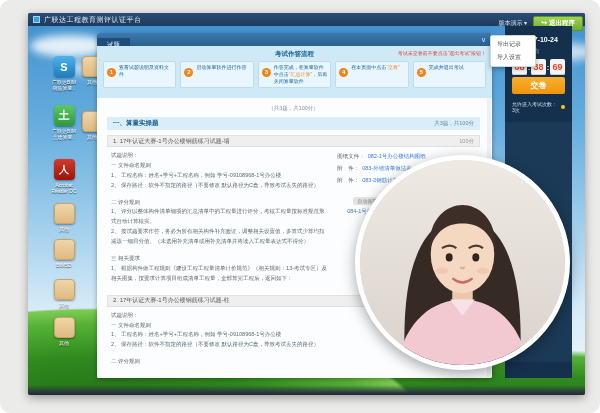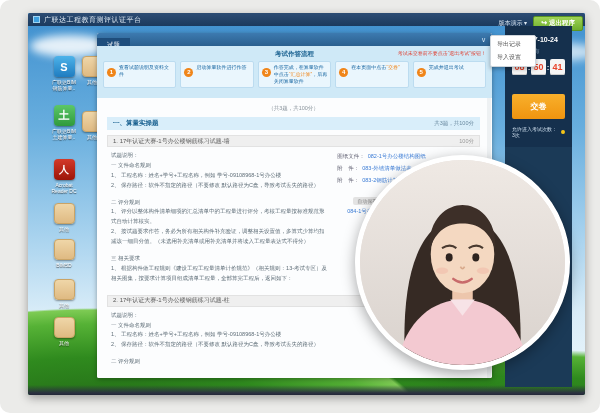--- a/index.html
+++ b/index.html
@@ -126,21 +126,21 @@
     font-size:7px; font-weight:bold; }
   .date-row .cal { width:7px; height:7px; border:1px solid #8fb2cf;
     border-top:2px solid #8fb2cf; border-radius:1px; }
   .cd-label { font-size:5.5px; color:#9db7cf; margin-top:5px; }
   .timer { display:flex; align-items:center; margin-top:4px; }
   .timer .digit { width:15px; height:16px; background:#f5f5f5; border-radius:2px;
     color:#e8442c; font-size:9px; font-weight:bold; text-align:center;
     line-height:16px; box-shadow:inset 0 -1px 0 #ccc; }
   .timer .colon { width:4px; text-align:center; color:#e8e8e8; font-size:8px;
     font-weight:bold; }
-  .submit { display:block; width:100%; height:25px; margin-top:19px;
+  .submit { display:block; width:100%; height:17px; margin-top:2px;
     background:linear-gradient(#f8b02c,#f0940f); border:none; border-radius:2px;
     color:#fff; font-size:8px; font-weight:bold; font-family:inherit; }
   .attempts { margin-top:7px; font-size:5px; color:#cfe0ef; display:flex;
     align-items:center; gap:2px; }
   .attempts .dot { width:4px; height:4px; border-radius:50%; background:#f5c518; }
   .lowerpanel { margin:9px -7px 0; height:240px; background:#1b3a57; }
 
   
   .webcam { position:absolute; left:327px; top:142px; width:215px; height:215px;
     border-radius:50%; border:5px solid #fff; overflow:hidden; z-index:20;
@@ -318,23 +318,23 @@
 
     <div class="sidebar">
       <div class="date-row">
         <span class="cal"></span>
         <span>2017-10-24</span>
       </div>
       <div class="cd-label">离交卷还有</div>
       <div class="timer">
         <span class="digit">08</span>
         <span class="colon">:</span>
-        <span class="digit">50</span>
+        <span class="digit">38</span>
         <span class="colon">:</span>
-        <span class="digit">41</span>
+        <span class="digit">69</span>
       </div>
       <button class="submit">交卷</button>
       <div class="attempts">
         <span>允许进入考试次数：3次</span>
         <span class="dot"></span>
       </div>
       <div class="lowerpanel"></div>
     </div>
 
     <div class="webcam">

